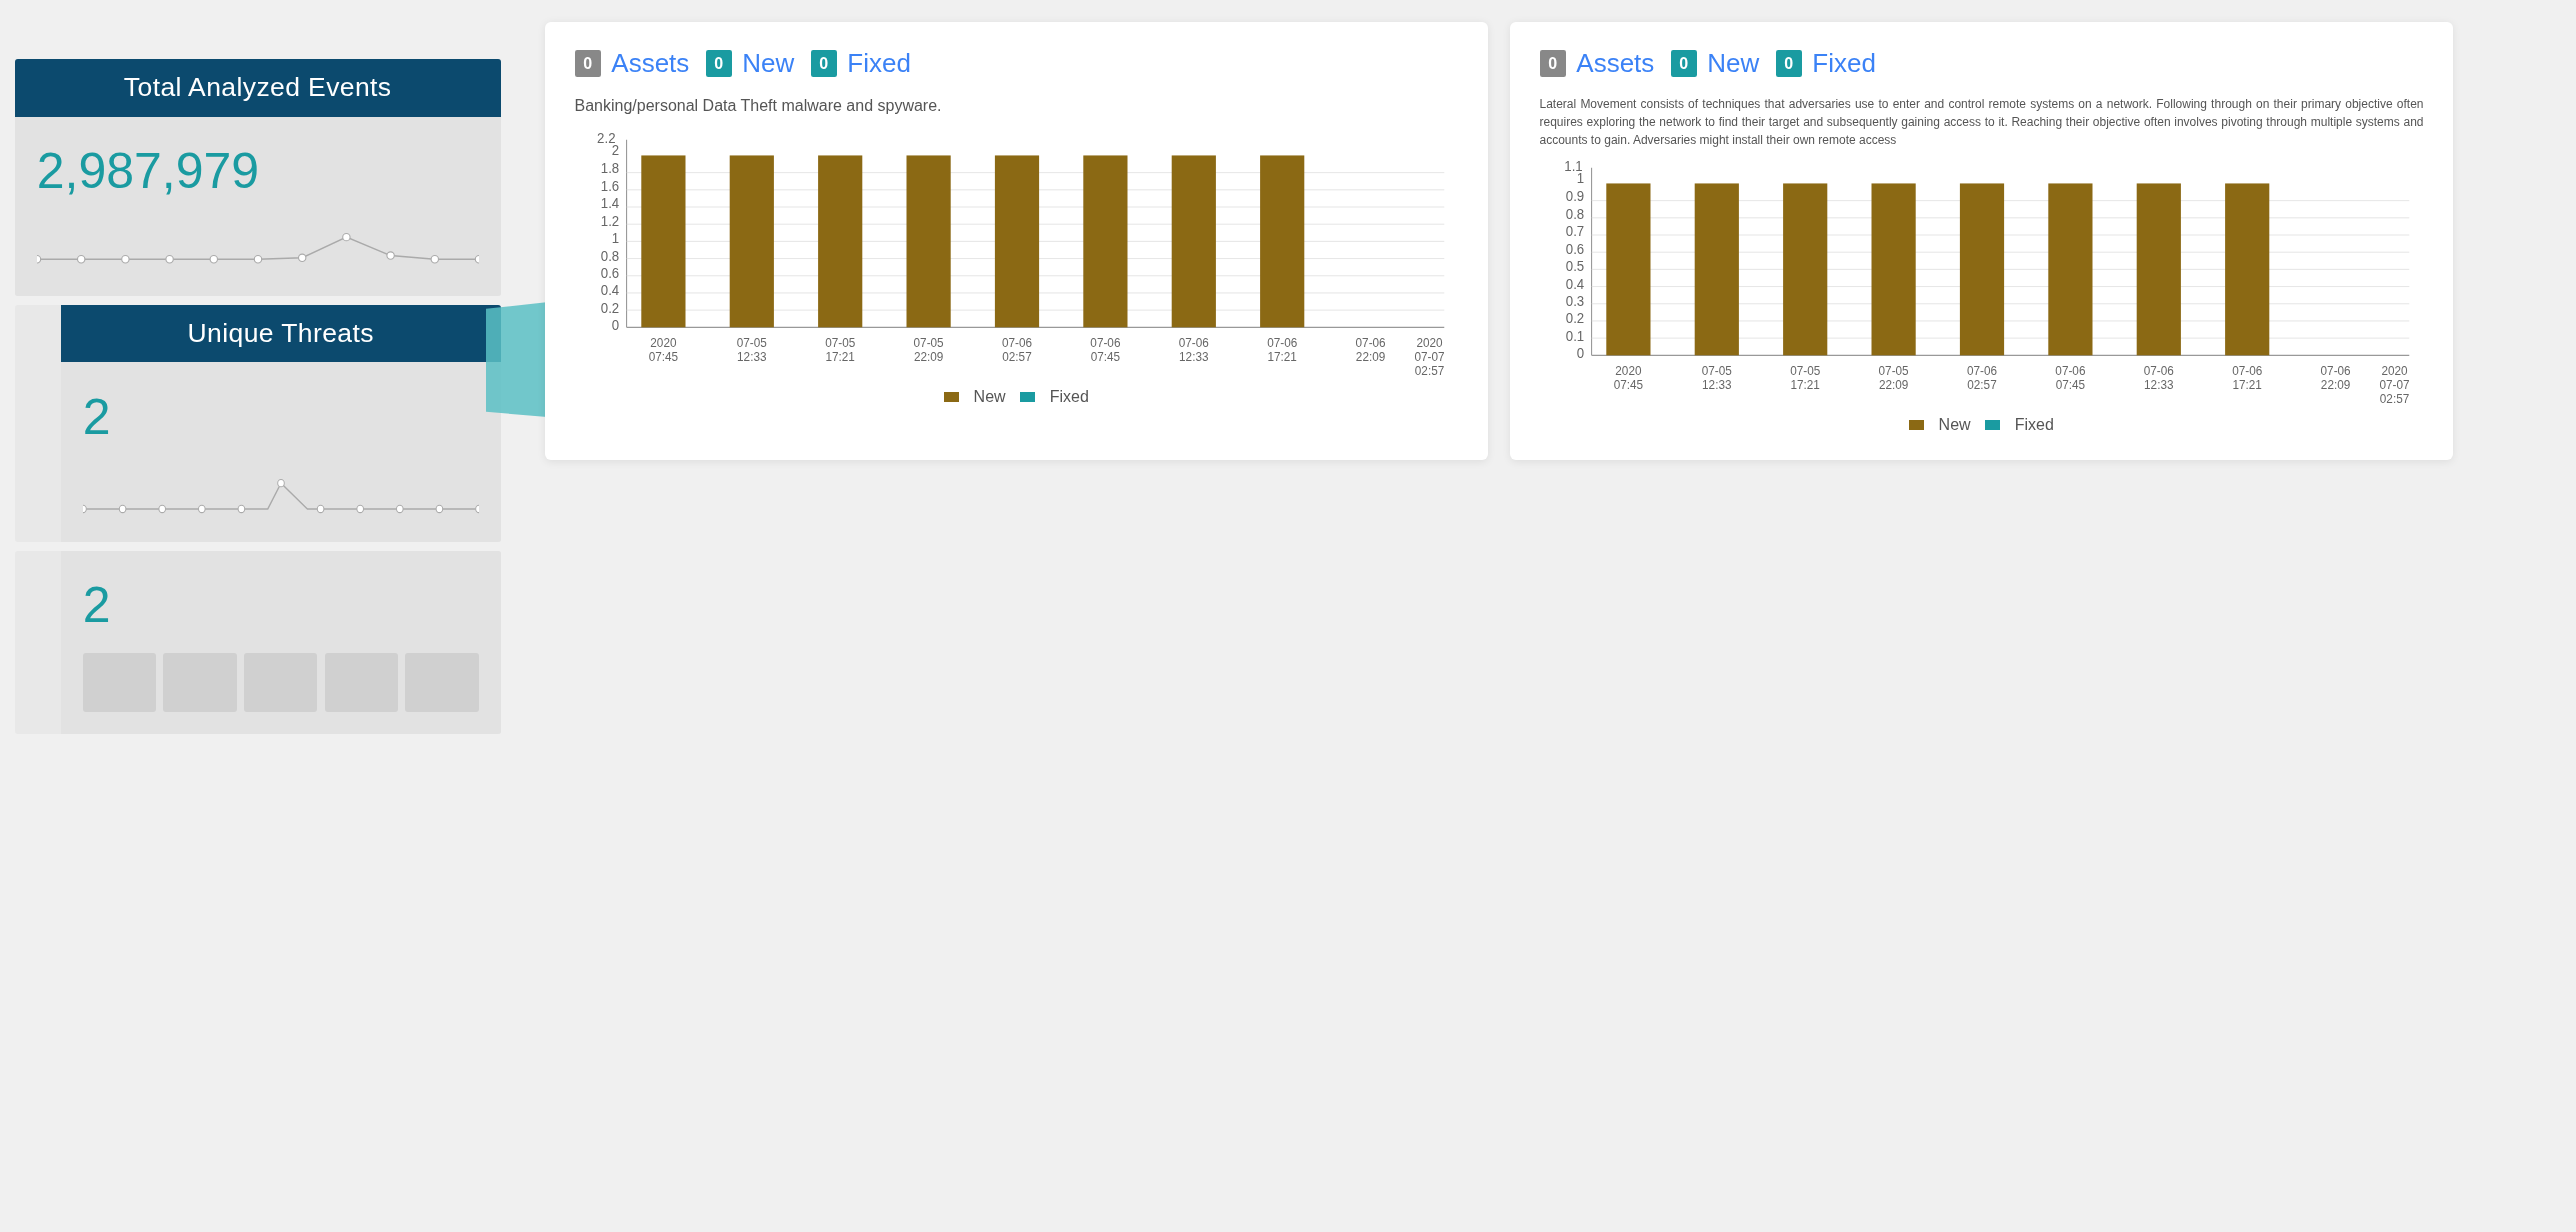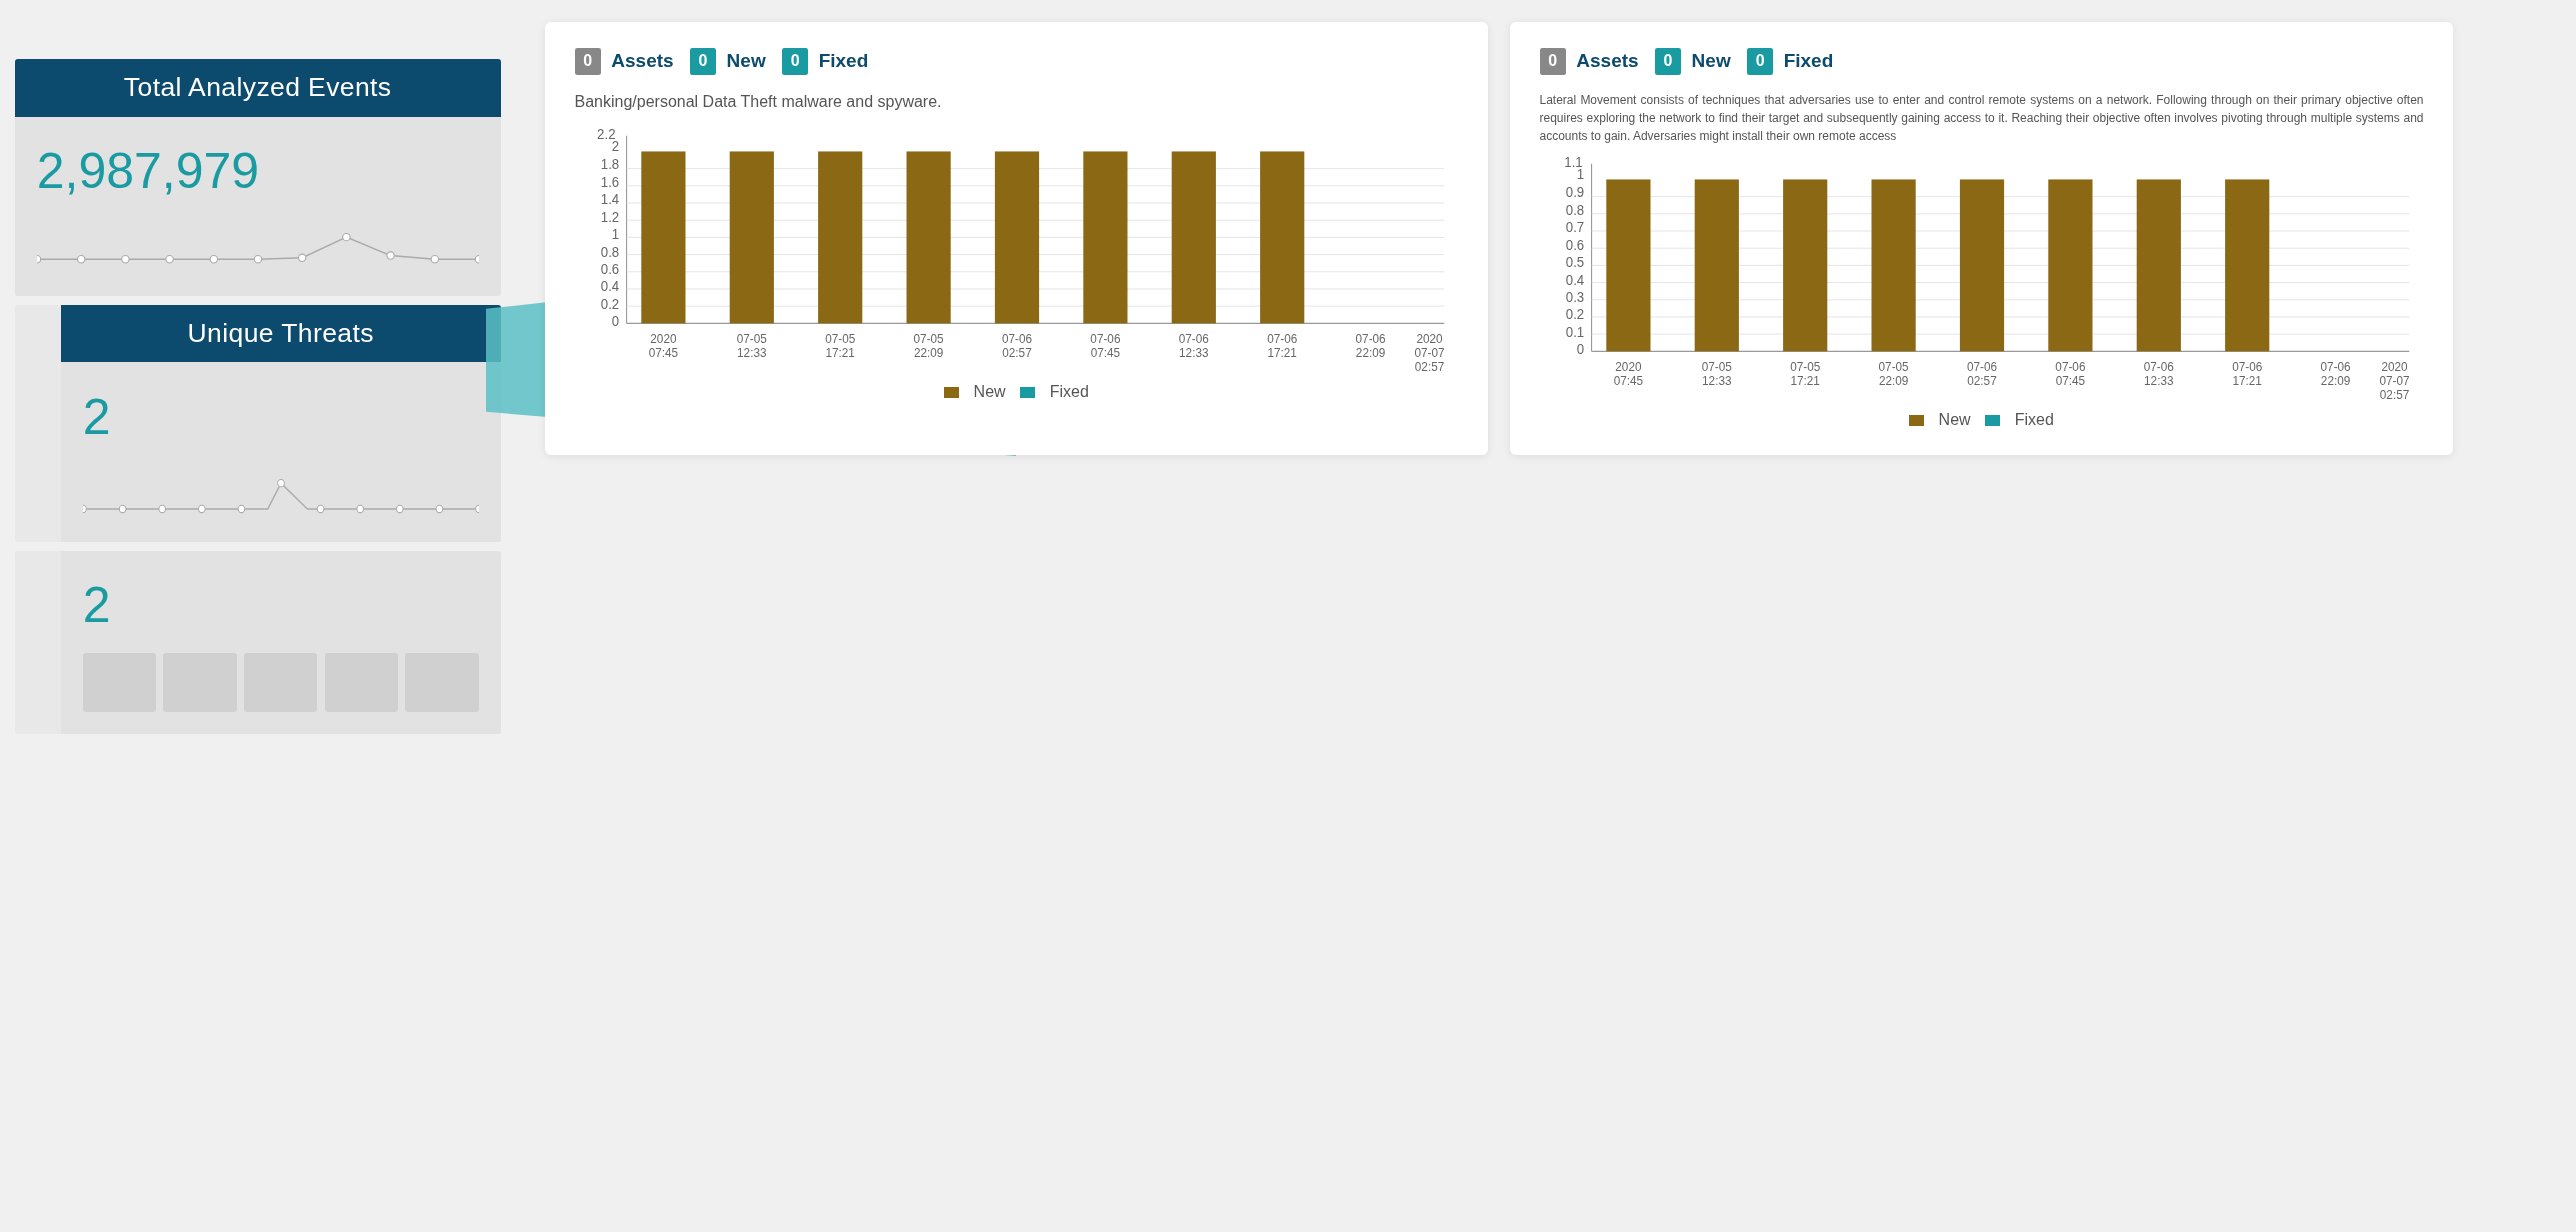--- a/index.html
+++ b/index.html
@@ -121,24 +121,23 @@
       font-size: 16px;
       font-weight: 700;
       width: 26.5px;
       height: 26.5px;
       border-radius: 2.2px;
     }
 
     .badge.teal { background: #1a9ba1; }
 
     .badge-label {
-      color: #0c4a6e;
-      font-size: 19px;
+      color: #3b82f6;
+      font-size: 26px;
       margin-right: 5.9px;
-      font-weight: bold;
     }
 
     .description-text {
       font-size: 16px;
       color: #555;
       margin-bottom: 14.7px;
       line-height: 1.4;
     }
 
     .description-text-sm {

